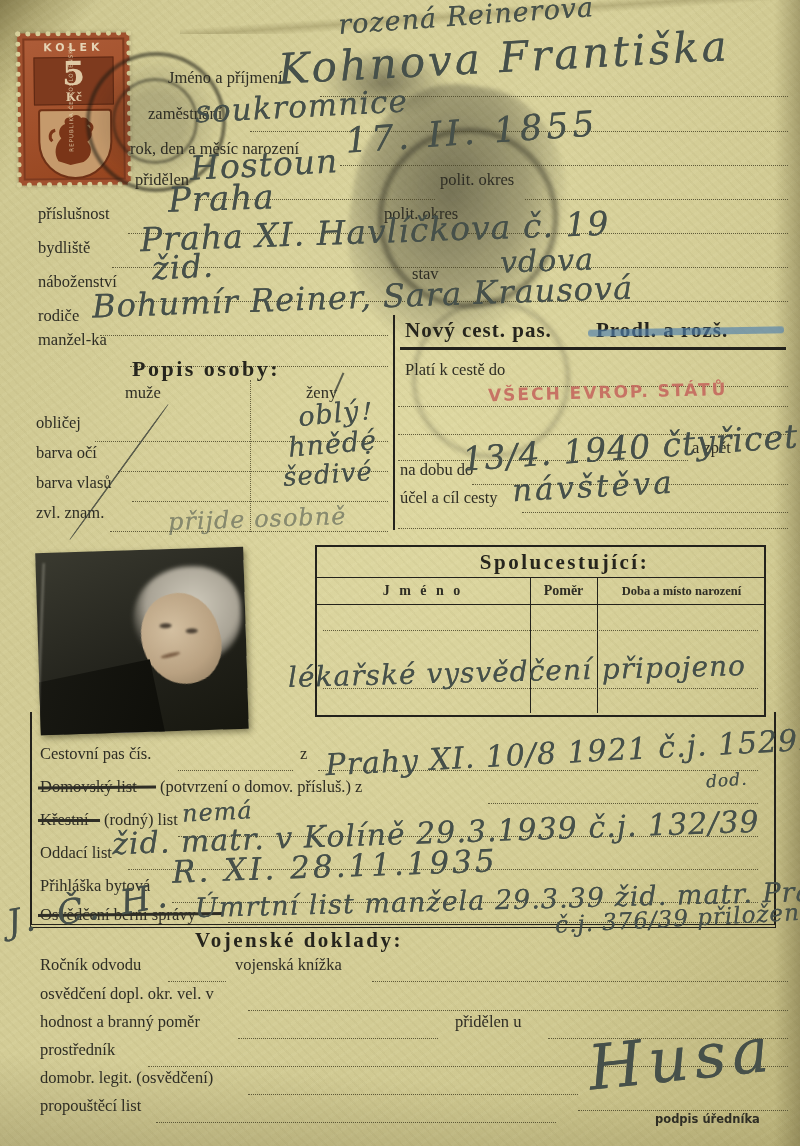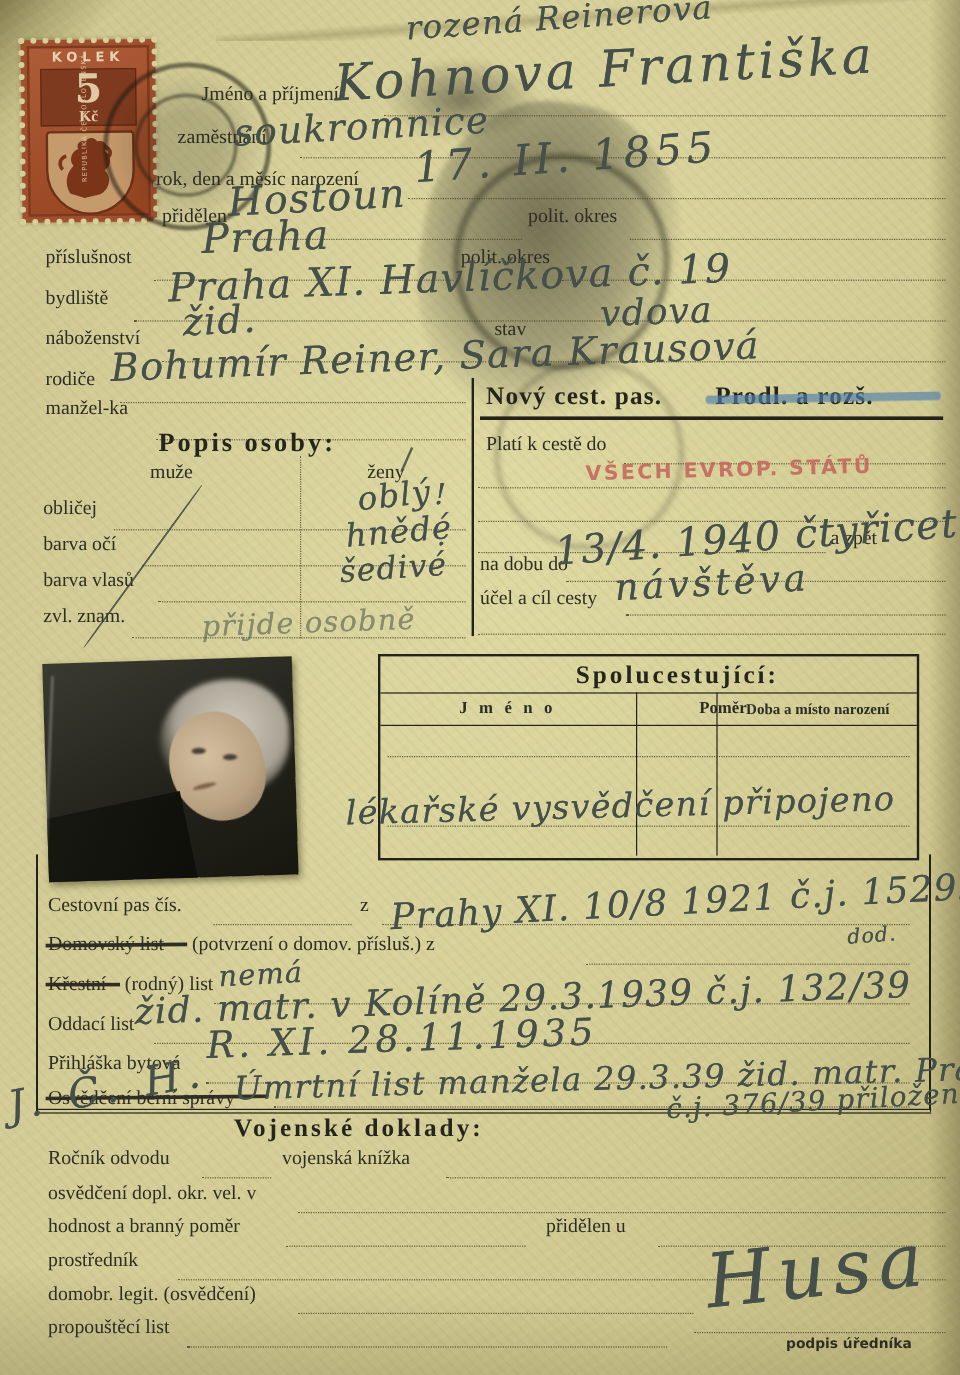--- a/index.html
+++ b/index.html
@@ -159,21 +159,21 @@
     <div style="position:absolute;left:62px;top:118px;width:52px;height:70px;border-radius:45% 55% 20% 20%;background:linear-gradient(170deg,#efede4,#c9c5b4);transform:rotate(-18deg);filter:blur(.6px);"></div>
     <div style="position:absolute;left:88px;top:138px;width:12px;height:14px;border-radius:50%;background:radial-gradient(circle,#d8d2be,#8a8572);"></div>
     <div style="position:absolute;left:-10px;top:120px;width:130px;height:90px;background:linear-gradient(120deg,#191913,#0e0e09);transform:rotate(-10deg);"></div>
     <div style="position:absolute;left:2px;top:10px;height:150px;border-left:2px solid rgba(225,222,205,.35);transform:rotate(4deg);filter:blur(1px);"></div>
   </div>
 
   <div class="box" style="left:315px;top:545px;width:447px;height:168px;border-width:2.5px;">
     <div class="lbl lbl-b" style="left:0;top:3px;width:100%;text-align:center;position:absolute;font-size:21px;margin-left:24px;">Spolucestující:</div>
     <div style="position:absolute;left:0;top:30px;width:100%;border-top:1.8px solid #23221c;"></div>
     <div class="lbl" style="position:absolute;left:0px;top:36px;width:212px;text-align:center;font-size:14px;font-weight:bold;letter-spacing:3px;">J m é n o</div>
-    <div class="lbl" style="position:absolute;left:213px;top:36px;width:67px;text-align:center;font-size:14px;font-weight:bold;padding-left:39px;">Poměr</div>
+    <div class="lbl" style="position:absolute;left:213px;top:36px;width:67px;text-align:center;font-size:14px;font-weight:bold;">Poměr</div>
     <div class="lbl" style="position:absolute;left:282px;top:37px;width:165px;text-align:center;font-size:12.5px;font-weight:bold;">Doba a místo narození</div>
     <div style="position:absolute;left:0;top:57px;width:100%;border-top:1.4px solid #23221c;"></div>
     <div style="position:absolute;left:213px;top:30px;height:136px;border-left:1.4px solid #23221c;"></div>
     <div style="position:absolute;left:280px;top:30px;height:136px;border-left:1.4px solid #23221c;"></div>
     <div class="dl" style="left:6px;top:81px;width:435px;"></div>
     <div class="dl" style="left:6px;top:139px;width:435px;"></div>
   </div>
   <div class="hw" style="left:288px;top:655px;font-size:28px;transform:rotate(-1.5deg);">lékařské vysvědčení připojeno</div>
 
   <div style="position:absolute;left:30px;top:712px;width:742px;height:212px;border-left:2px solid #23221c;border-right:2px solid #23221c;border-bottom:4px double #23221c;"></div>

